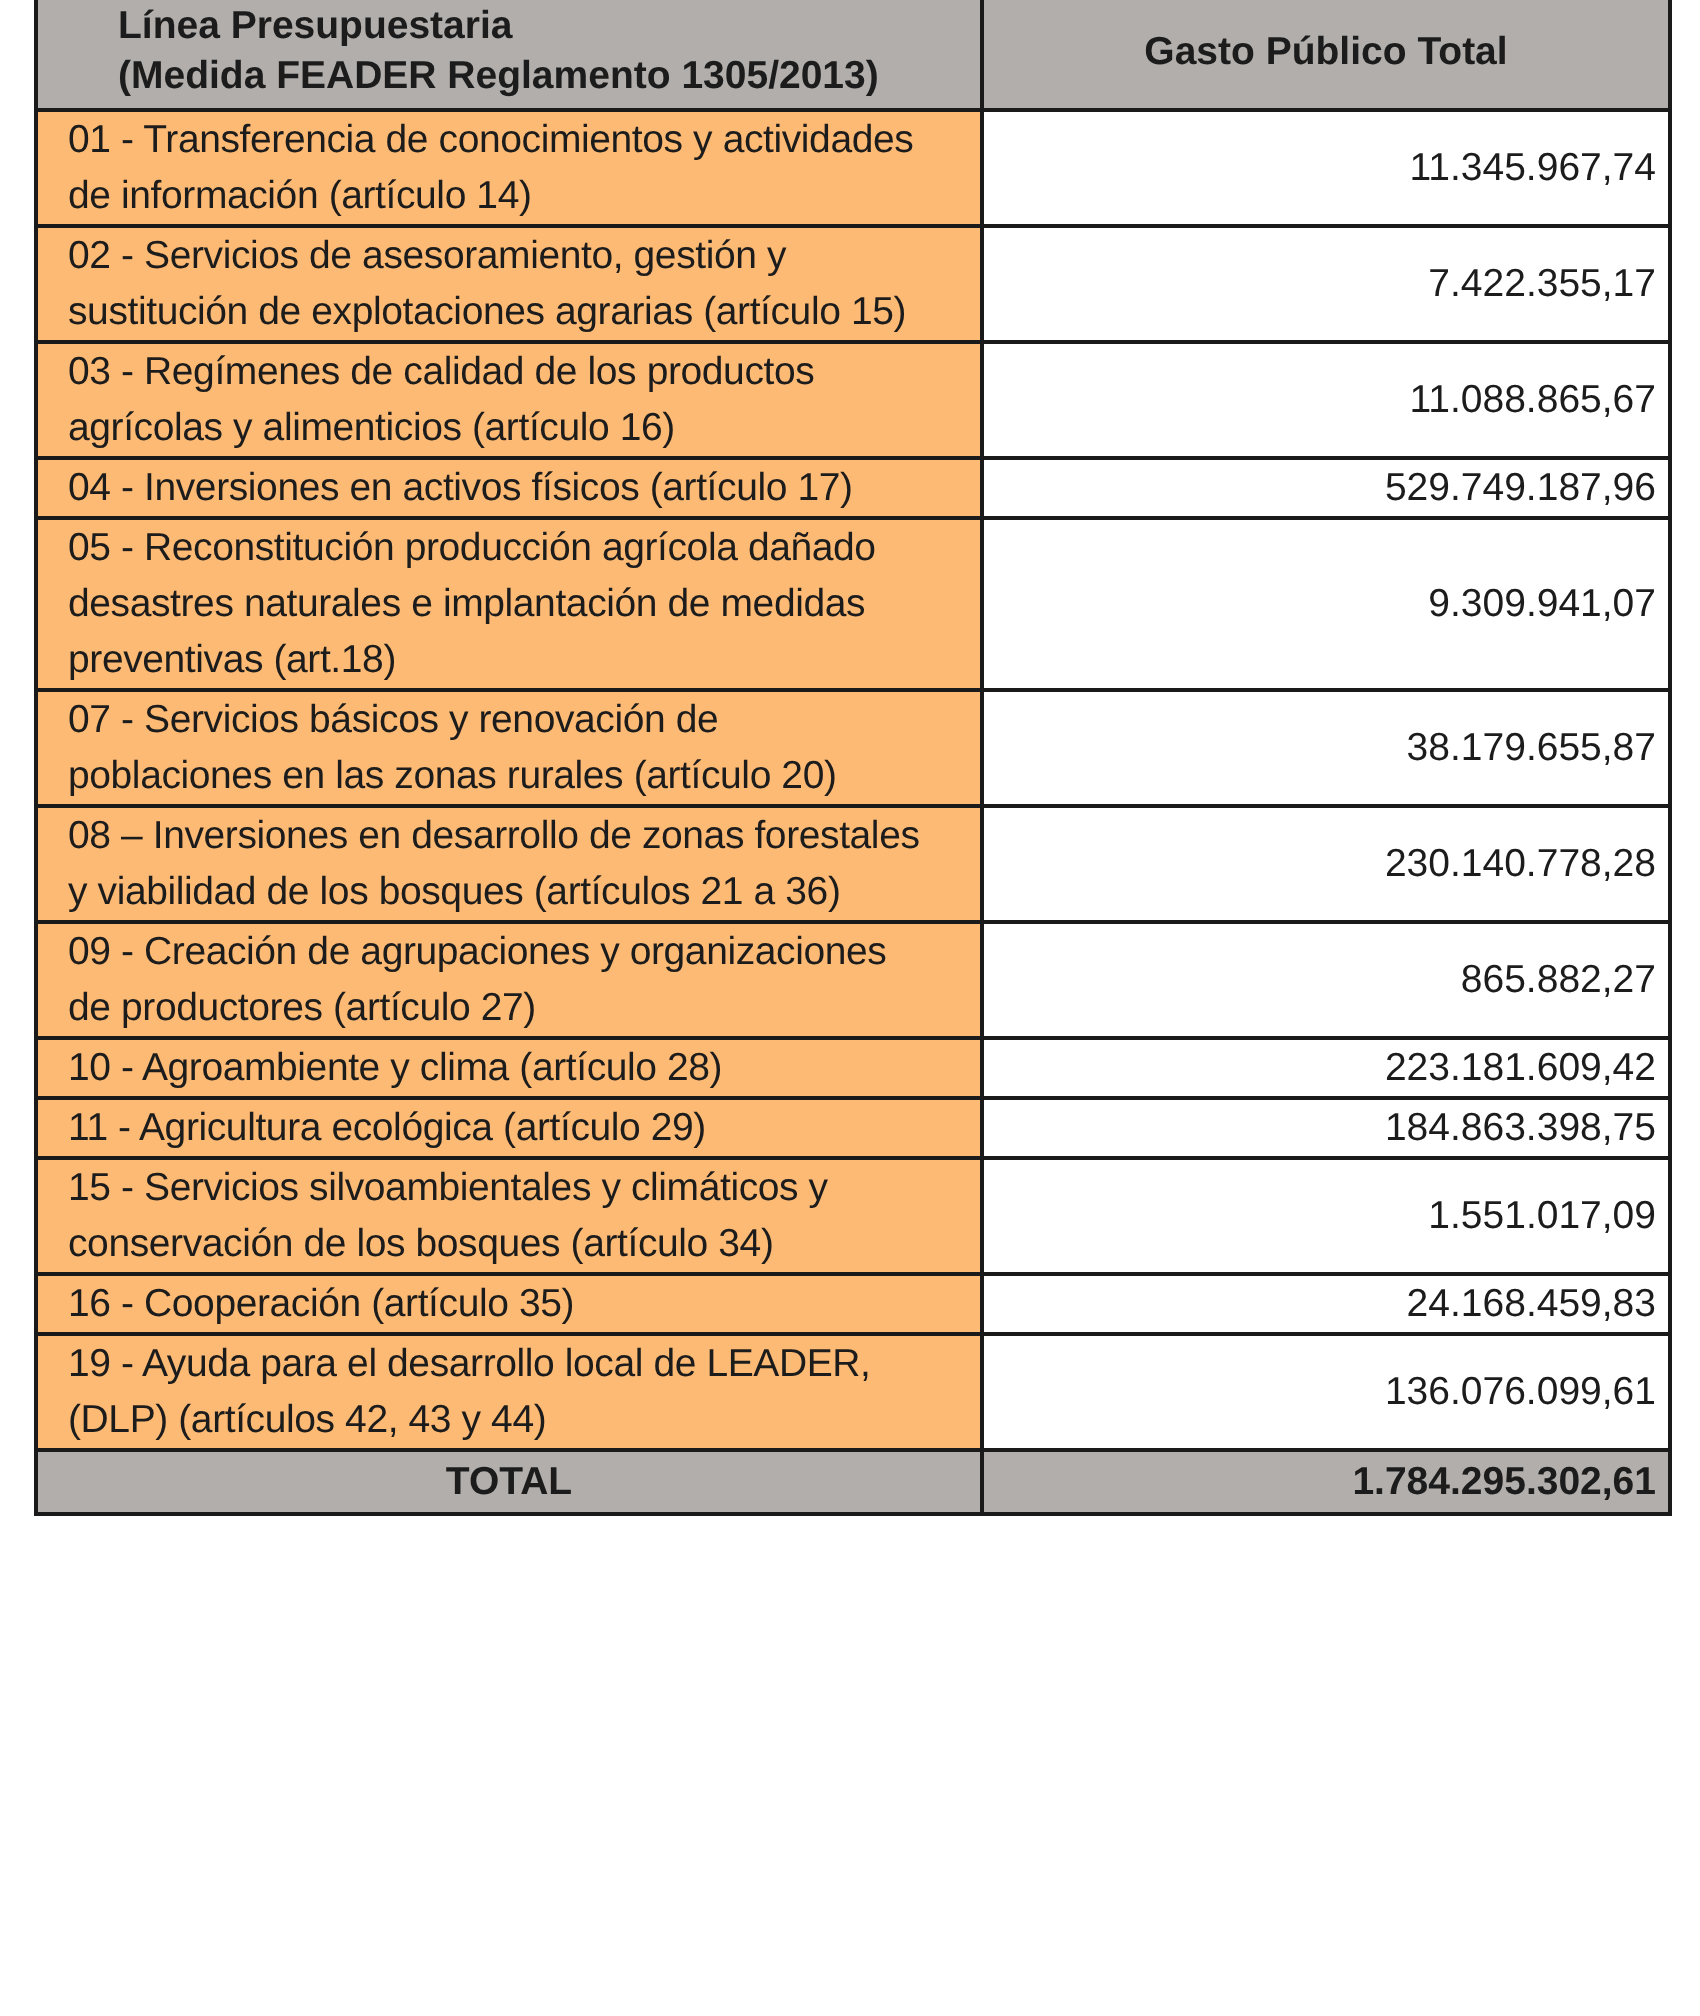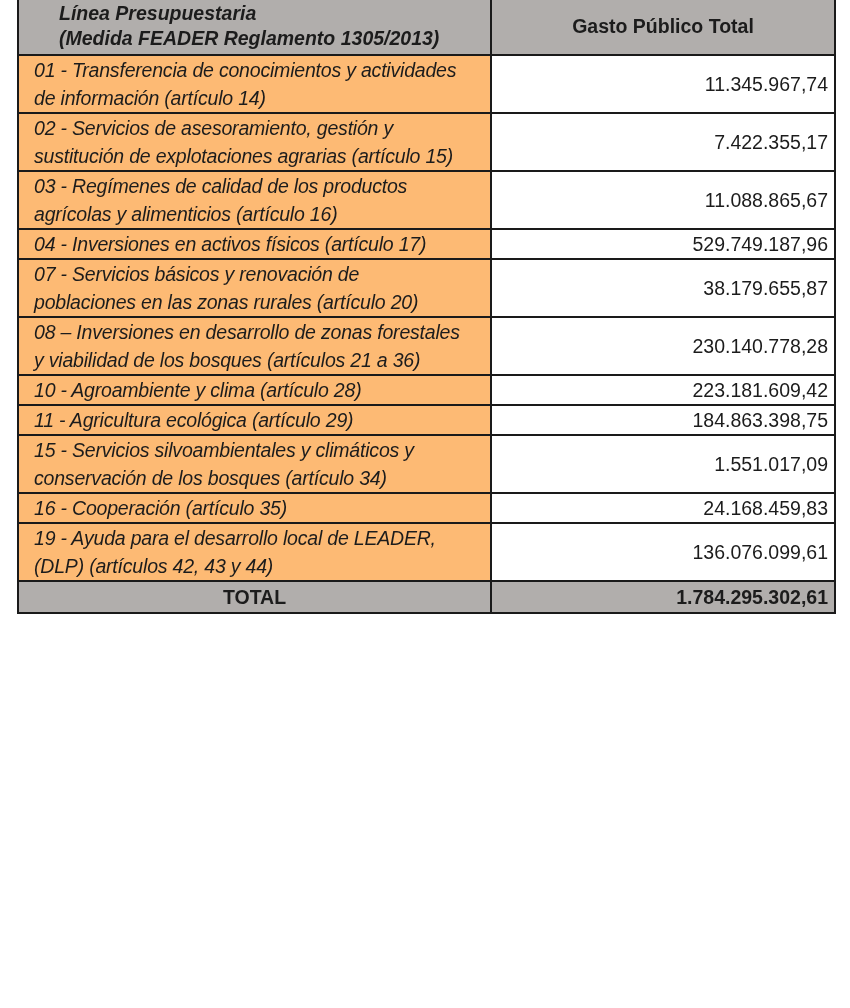--- a/index.html
+++ b/index.html
@@ -9,21 +9,21 @@
   col.c2 { width:344px; }
   td, th { border:2px solid #1a1a1a; color:#1c1c1c; font-size:19.5px; line-height:28px; padding:0; }
   th { background:#b1aeac; font-weight:bold; height:56px; }
   th.h1 { text-align:left; padding-left:40px; line-height:25px; }
   th.h2 { text-align:center; }
   td.lbl { background:#fdba74; padding-left:15px; padding-right:4px; vertical-align:top; letter-spacing:-0.2px; }
   td.val { background:#ffffff; text-align:right; padding-right:6px; vertical-align:middle;margin-top:32px; }
   tr.total td { background:#b1aeac; font-weight:bold; height:30px; }
   tr.total td.tl { text-align:center; }
   tr.total td.tv { text-align:right; padding-right:6px; }
-  .line { display:block;font-style:italic; }
+  .line { display:block; }
 </style>
 </head>
 <body>
 
 <table>
   <colgroup>
       <col class="c1">
       <col class="c2">
     </colgroup>
   <thead>
@@ -58,31 +58,46 @@
         <td class="val">11.088.865,67</td>
       </tr>
       <tr>
         <td class="lbl">
           <span class="line">04 - Inversiones en activos físicos (artículo 17)</span>
         </td>
         <td class="val">529.749.187,96</td>
       </tr>
       <tr>
         <td class="lbl">
+          <span class="line">05 - Reconstitución producción agrícola dañado</span>
+          <span class="line">desastres naturales e implantación de medidas</span>
+          <span class="line">preventivas (art.18)</span>
+        </td>
+        <td class="val">9.309.941,07</td>
+      </tr>
+      <tr>
+        <td class="lbl">
           <span class="line">07 - Servicios básicos y renovación de</span>
           <span class="line">poblaciones en las zonas rurales (artículo 20)</span>
         </td>
         <td class="val">38.179.655,87</td>
       </tr>
       <tr>
         <td class="lbl">
           <span class="line">08 – Inversiones en desarrollo de zonas forestales</span>
           <span class="line">y viabilidad de los bosques (artículos 21 a 36)</span>
         </td>
         <td class="val">230.140.778,28</td>
+      </tr>
+      <tr>
+        <td class="lbl">
+          <span class="line">09 - Creación de agrupaciones y organizaciones</span>
+          <span class="line">de productores (artículo 27)</span>
+        </td>
+        <td class="val">865.882,27</td>
       </tr>
       <tr>
         <td class="lbl">
           <span class="line">10 - Agroambiente y clima (artículo 28)</span>
         </td>
         <td class="val">223.181.609,42</td>
       </tr>
       <tr>
         <td class="lbl">
           <span class="line">11 - Agricultura ecológica (artículo 29)</span>

